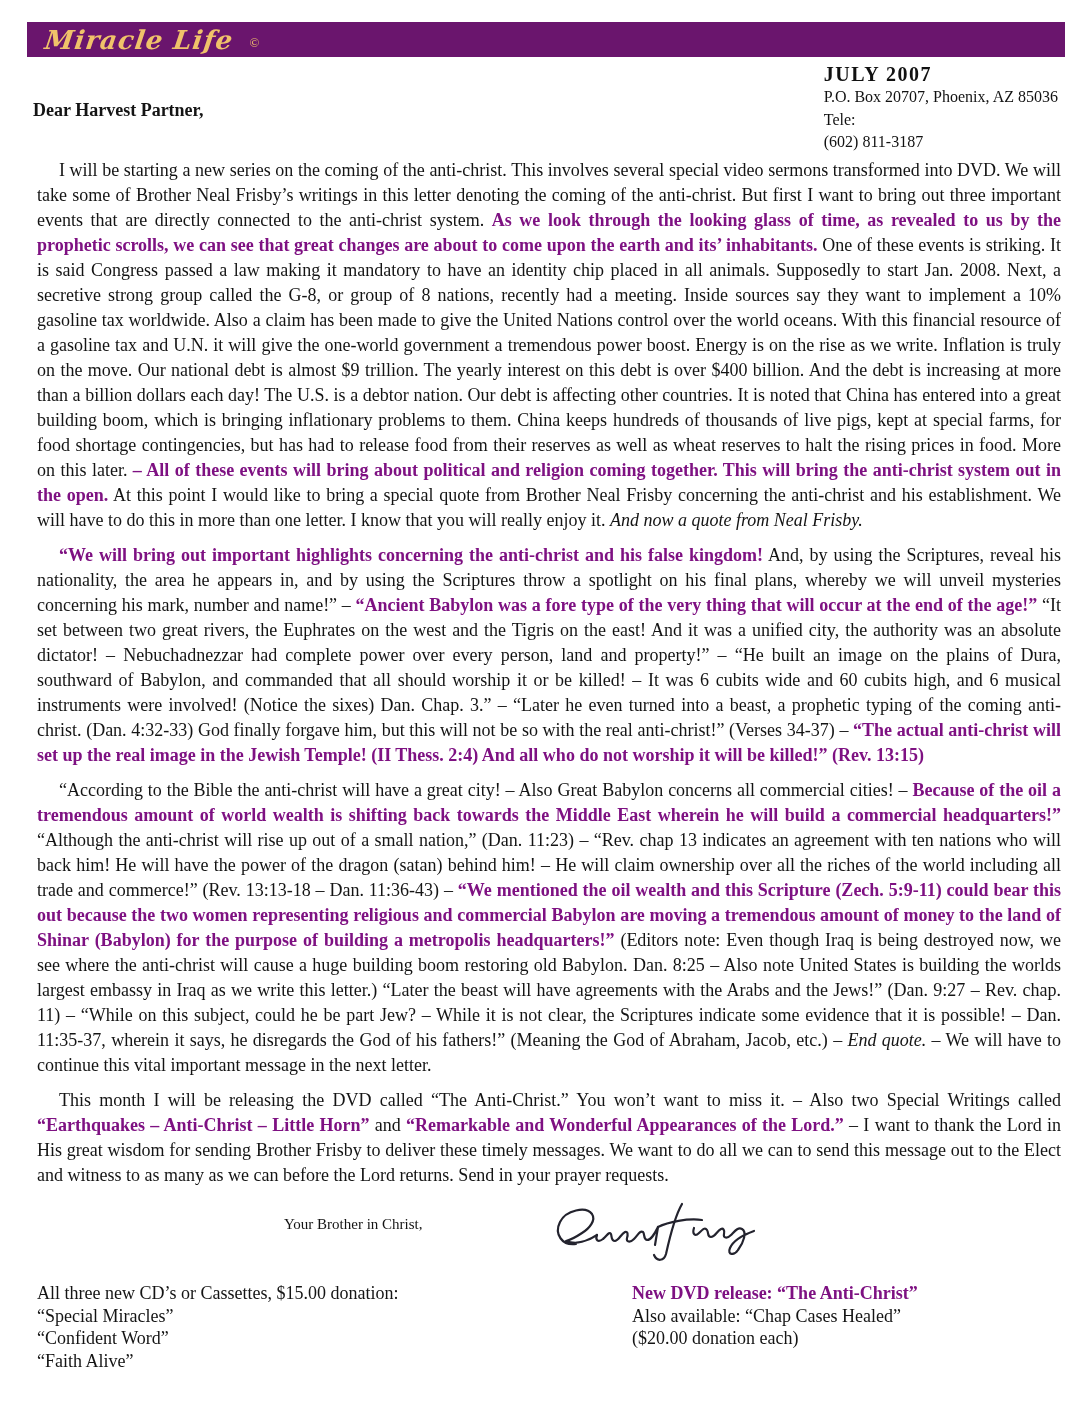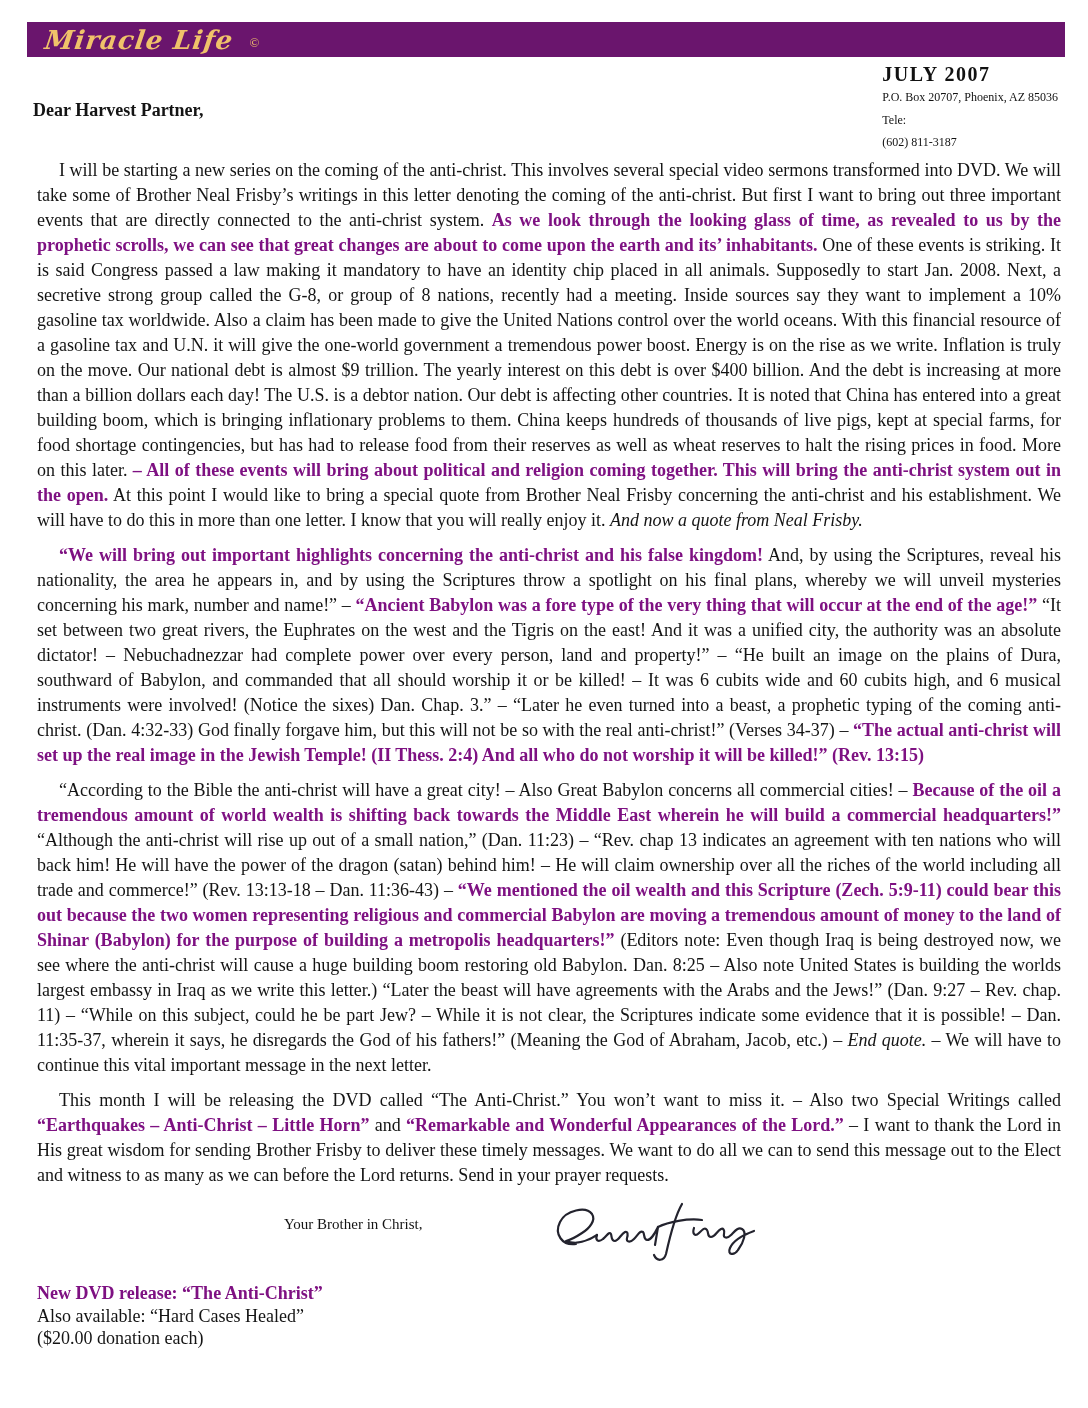--- a/index.html
+++ b/index.html
@@ -9,21 +9,21 @@
   
   .banner{position:absolute;left:27px;top:22px;width:1038px;height:35px;background:#6A156D;
           display:flex;align-items:center;}
   .logo{margin-left:18px;font-family:"DejaVu Serif",serif;font-style:italic;font-weight:bold;
         font-size:26px;color:#F0C26A;transform:skewX(-8deg);letter-spacing:1px;white-space:nowrap;}
   .copy{color:#F0C26A;font-size:13px;margin-left:16px;margin-top:6px;}
 
   
   .header-right{position:absolute;top:62px;right:30px;text-align:left;color:#111;}
   .date{font-weight:bold;font-size:20px;letter-spacing:1.5px;line-height:24px;}
-  .addr-line{font-size:12px;line-height:22.5px;}
+  .addr-line{font-size:16px;line-height:22.5px;}
   .salutation{position:absolute;left:33px;top:100px;font-weight:bold;font-size:18px;}
 
   
   .body-text{position:absolute;left:37px;top:158px;width:1024px;text-align:justify;
              font-size:18px;line-height:25px;}
   .para{margin:0 0 10px 0;text-indent:22px;}
   .run-n{}
   .run-b{font-weight:bold;color:#7E1182;}
   .run-i{font-style:italic;}
 
@@ -69,21 +69,27 @@
       <svg class="signature" width="240" height="64" viewBox="0 0 240 64" role="img" aria-label="Gerald Frisby">
         <path d="M34,44 C20,46 12,34 18,22 C24,10 44,6 50,14 C54,20 48,28 40,33 C34,37 28,40 24,41 C34,45 46,41 55,35"></path>
         <path d="M55,35 C53,40 56,43 61,39 C65,36 67,31 69,34 C70,37 69,41 73,41 C77,40 79,34 83,32 C86,31 86,35 85,38 C84,42 88,43 92,39 C96,35 98,30 101,32 C103,34 101,39 105,40 C109,40 112,35 116,27 L113,45"></path>
         <path d="M140,4 C133,16 128,36 124,54 C122,61 115,62 112,55"></path>
         <path d="M116,27 C126,22 146,18 160,20"></path>
         <path d="M152,28 C150,34 153,37 157,33 C161,29 163,27 165,30 C167,33 165,37 169,37 C173,37 175,31 179,29 C181,28 183,30 182,34 C181,38 185,39 189,35 C193,31 196,27 200,29 C205,32 202,42 196,50 C192,56 185,55 188,48 C191,41 201,35 212,31"></path>
       </svg>
     </div>
 
     <div class="footer">
+      <div class="f-left">
+        <div>All three new CD’s or Cassettes, $15.00 donation:</div>
+        <div>“Special Miracles”</div>
+        <div>“Confident Word”</div>
+        <div>“Faith Alive”</div>
+      </div>
       <div class="f-right">
         <div class="dvd-headline">New DVD release: “The Anti-Christ”</div>
-        <div>Also available: “Hard Cases Healed”</div>
+        <div>Also available: “Chap Cases Healed”</div>
         <div>($20.00 donation each)</div>
       </div>
     </div>
   </div>
 
 </div>
 
 </body></html>

